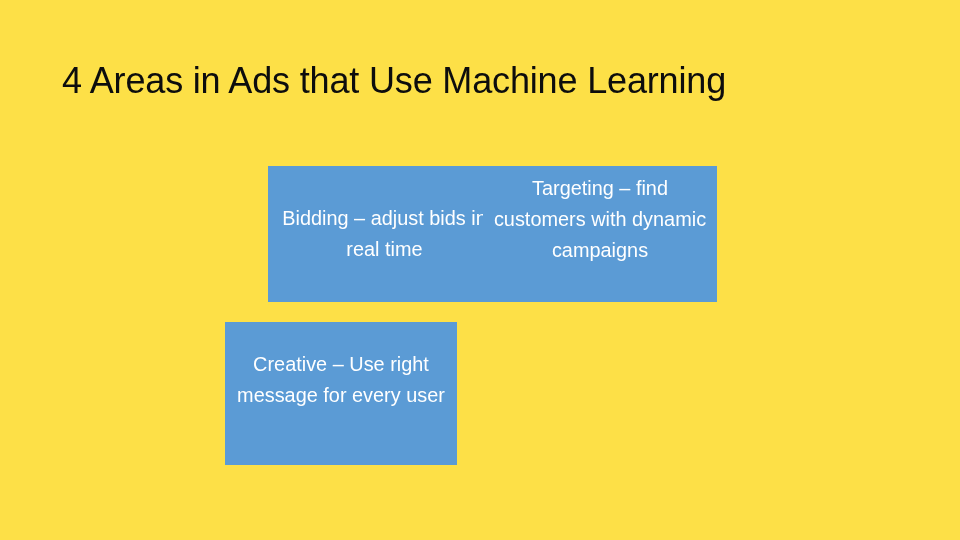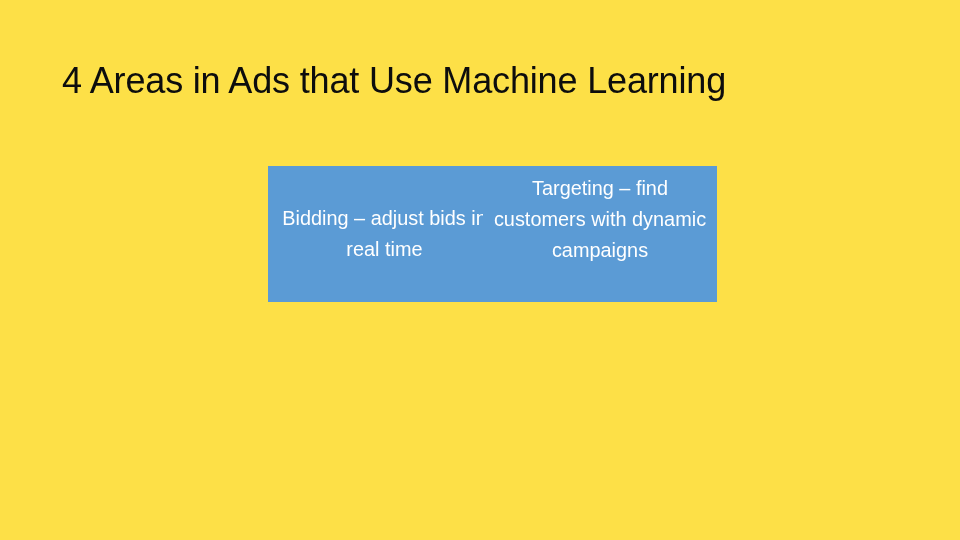--- a/index.html
+++ b/index.html
@@ -113,15 +113,18 @@
   <div id="slide-title">4 Areas in Ads that Use Machine Learning</div>
 
   <div class="box" id="box-bidding">
     <div class="box-text">Bidding – adjust bids in real time</div>
   </div>
 
   <div class="box" id="box-targeting">
     <div class="box-text">Targeting – find customers with dynamic campaigns</div>
   </div>
 
+  <div class="box" id="box-creative">
+    <div class="box-text">Creative – Use right message for every user</div>
+  </div>
 
 
 </div>
 
 </body></html>

